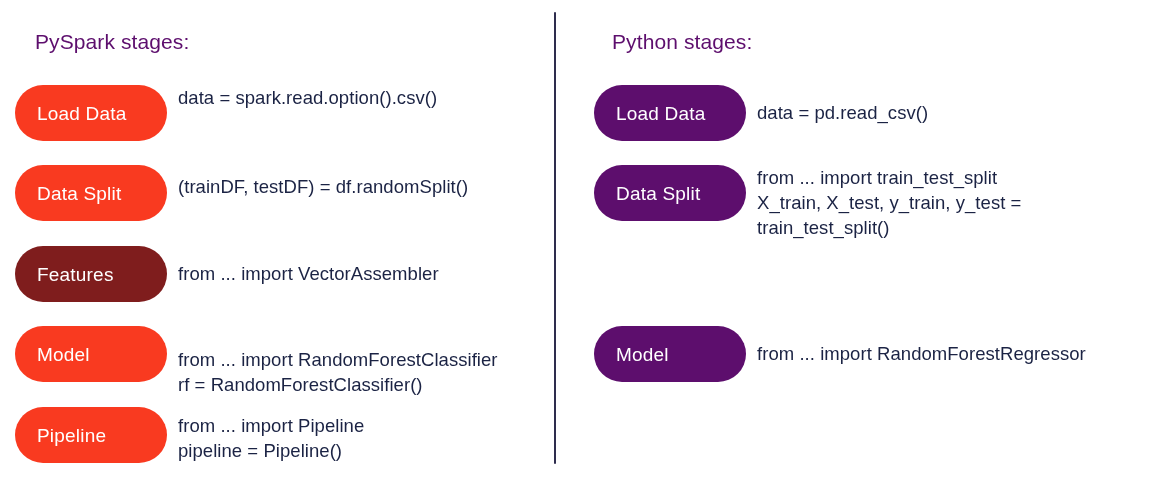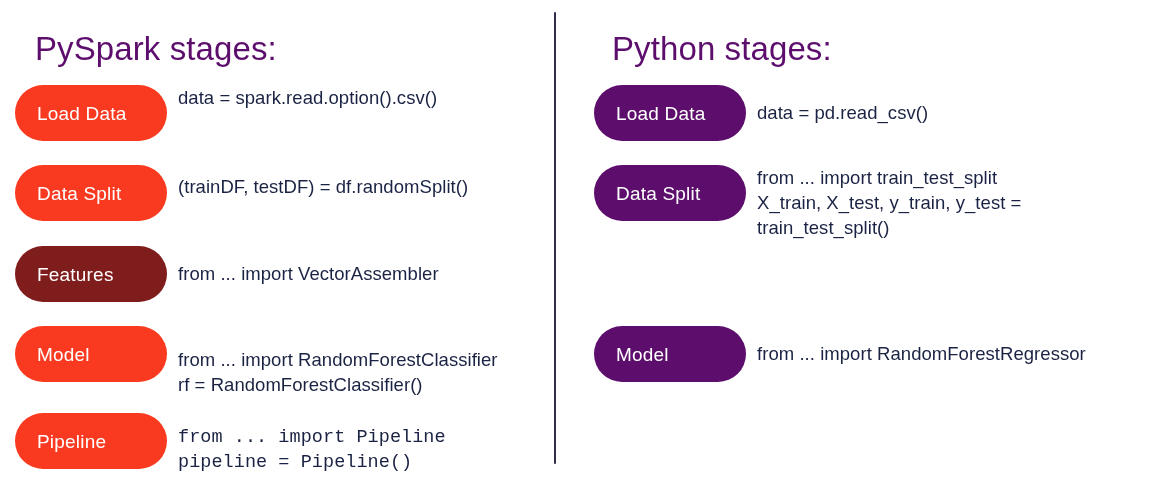--- a/index.html
+++ b/index.html
@@ -37,21 +37,21 @@
     position: absolute;
     top: 0;
     height: 477px;
   }
   .column.left  { left: 0px;   width: 554px; }
   .column.right { left: 556px; width: 593px; }
 
   
   .col-heading {
     position: absolute;
-    font-size: 33px;
+    font-size: 21px;
     font-weight: 400;
     letter-spacing: 0.1px;
     color: #5d0e6d;
     white-space: nowrap;
   }
   .column.left  .col-heading { left: 35px; top: 30px; }
   .column.right .col-heading { left: 56px; top: 30px; }
 
   
   .stage-row {
@@ -128,21 +128,21 @@
         <div class="stage-row" style="top: 326px;">
           <div class="pill red" style="background: rgb(249, 58, 32);">
             <span class="pill-label">Model</span>
           </div>
           <div class="code" style="margin-top: 21px; color: rgb(27, 35, 68);"><span class="code-line">from ... import RandomForestClassifier</span><span class="code-line">rf = RandomForestClassifier()</span></div>
         </div>
         <div class="stage-row" style="top: 407px; align-items: center;">
           <div class="pill red" style="background: rgb(249, 58, 32);">
             <span class="pill-label">Pipeline</span>
           </div>
-          <div class="code" style="margin-top: 18px; color: rgb(27, 35, 68); font-family: Liberation Mono, monospace;"><span class="code-line">from ... import Pipeline</span><span class="code-line">pipeline = Pipeline()</span></div>
+          <div class="code" style="margin-top: 5px; color: rgb(27, 35, 68);"><span class="code-line">from ... import Pipeline</span><span class="code-line">pipeline = Pipeline()</span></div>
         </div>
       </div>
   </div>
 
   <div class="divider" style="background: rgb(46, 45, 78);"></div>
 
   <div class="column right">
     <div class="col-heading" style="color: rgb(93, 14, 109);">Python stages:</div>
     <div id="python-stages">
         <div class="stage-row" style="top: 85px;">

